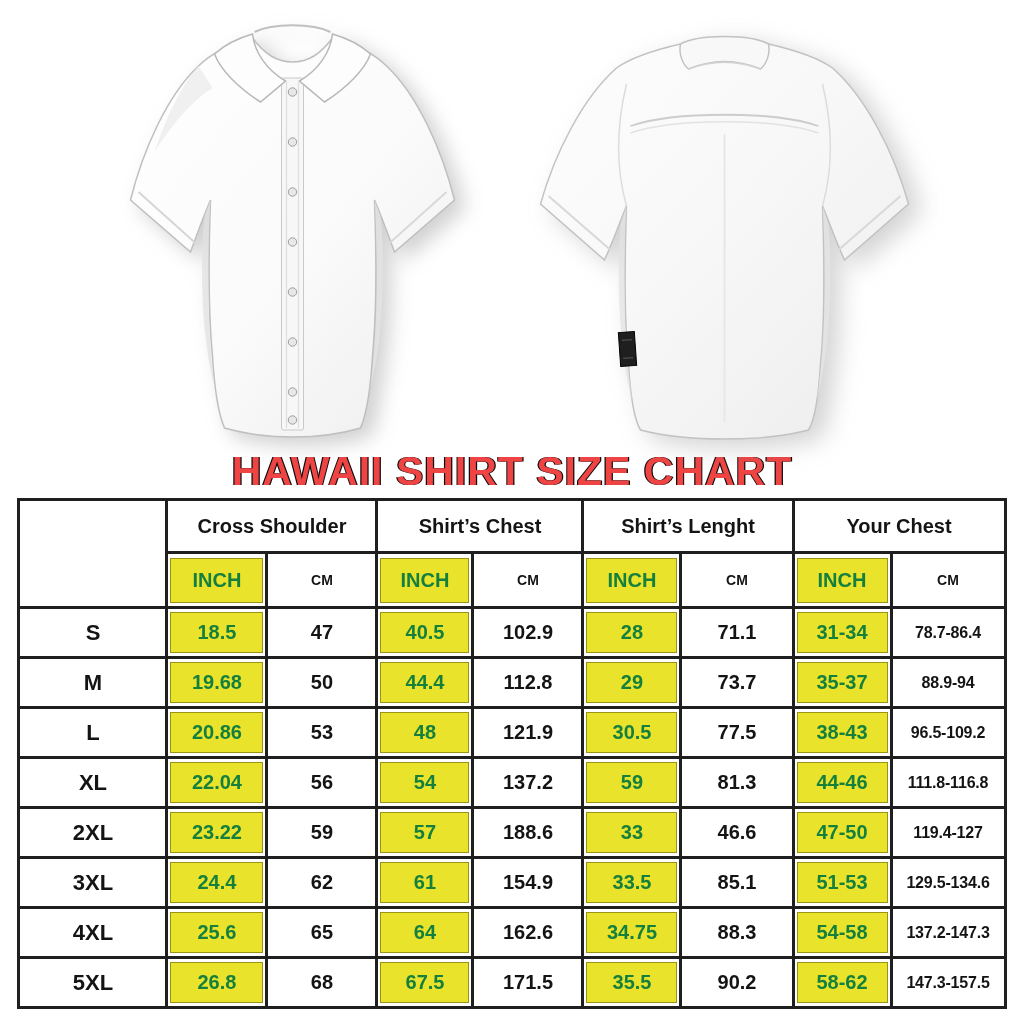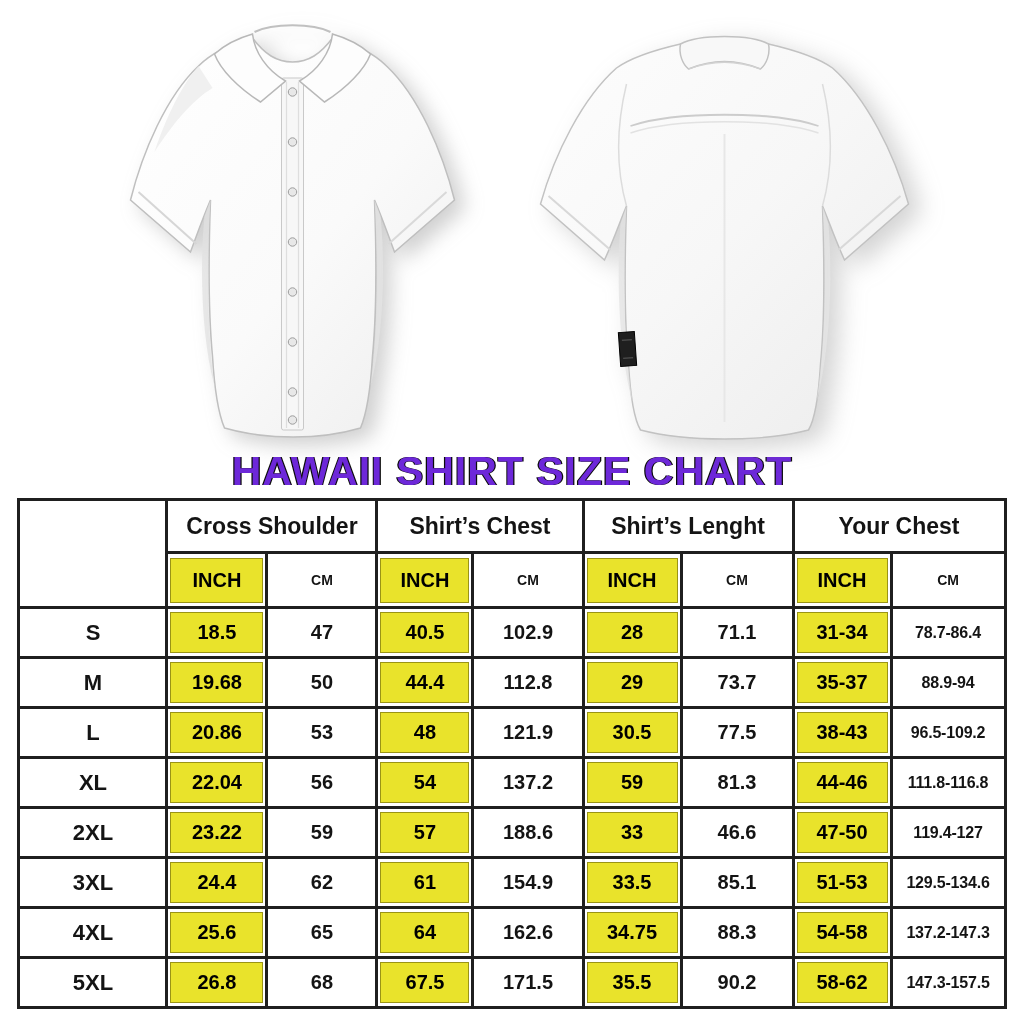--- a/index.html
+++ b/index.html
@@ -18,52 +18,52 @@
   .shirt { position: absolute; }
   .shirt-front { left: 100px; top: 4px; filter: drop-shadow(10px 8px 10px rgba(110,110,110,0.32)); }
   .shirt-back  { left: 512px; top: 14px; filter: drop-shadow(12px 8px 12px rgba(110,110,110,0.30)); }
 
   .chart-title {
     width: 1024px;
     text-align: center;
     font-size: 41px;
     font-weight: bold;
     letter-spacing: 1px;
-    color: #6d28d9;
+    color: #ef4444;
     text-shadow: 1.2px 0 0 #0b0b0b, -1.2px 0 0 #0b0b0b;
     line-height: 46px;
     margin-top: 2px;
   }
 
   table.size-chart {
     border-collapse: collapse;
     table-layout: fixed;
     width: 986px;
     margin: 4px auto 0 auto;
   }
   table.size-chart th, table.size-chart td {
     border: 3px solid #1f1f1f;
     text-align: center;
     vertical-align: middle;
     padding: 0;
     color: #141414;
   }
-  tr.group-row th { height: 50px; font-size: 23px; font-weight: bold; background: #fff; }
+  tr.group-row th { height: 50px; font-size: 20px; font-weight: bold; background: #fff; }
   th.corner { background: #fff; }
   tr.sub-row th { height: 52px; background: #fff; }
   tr.sub-row .cm-head { font-size: 14px; font-weight: bold; }
   .yellow-box {
     display: block;
     margin: 3px 2px;
     padding: 10px 0;
     background: #e9e32b;
     border: 1px solid rgba(75, 70, 0, 0.5);
     font-size: 20px;
     font-weight: bold;
-    color: #000000;
+    color: #15803d;
   }
   tr.data-row { height: 50px; }
   tr.data-row th.size-label { font-size: 22px; font-weight: bold; background: #fff; }
   tr.data-row td { background: #fff; font-size: 20px; font-weight: bold; }
   tr.data-row td.inch-cell .yellow-box { padding: 8px 8px; }
   tr.data-row td.cm-small { font-size: 16px; letter-spacing: -0.2px; }
 </style>
 </head>
 <body>
 

